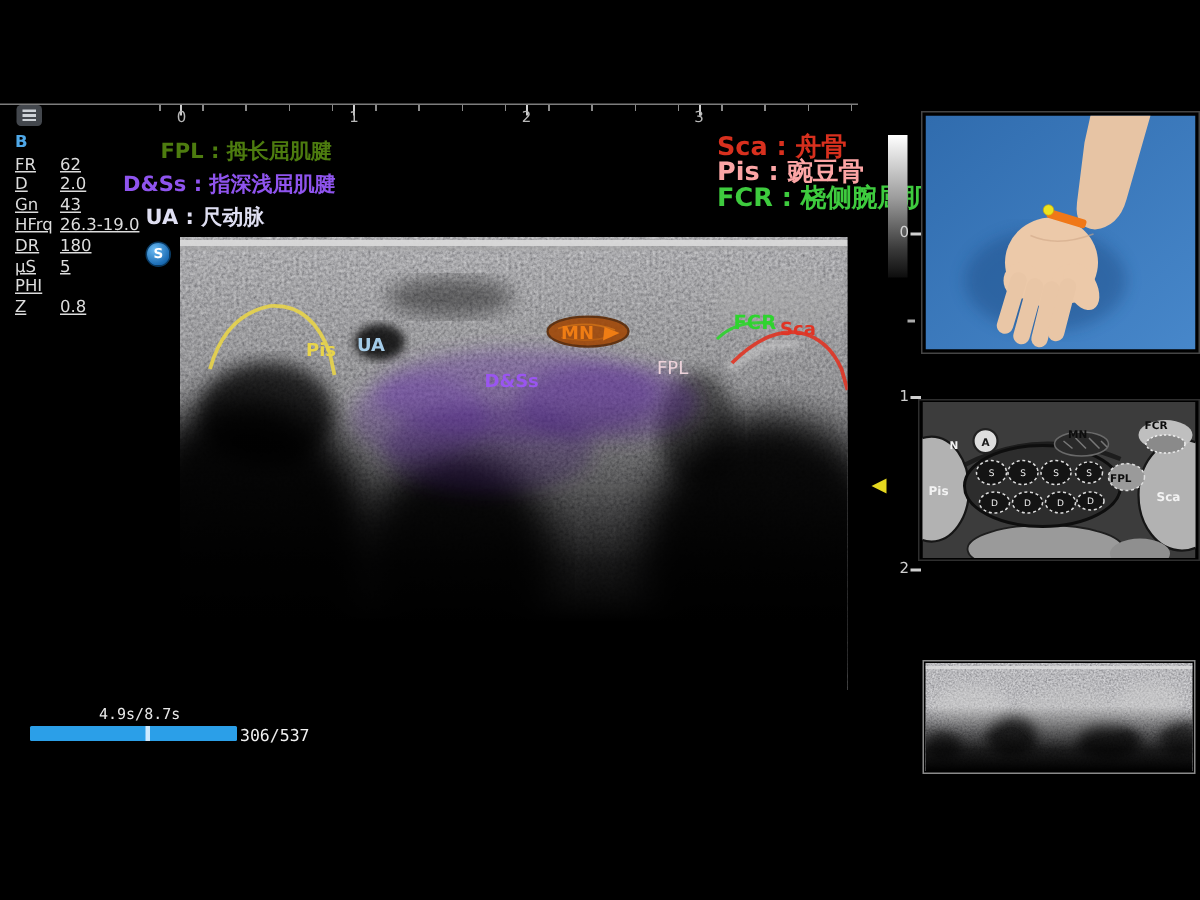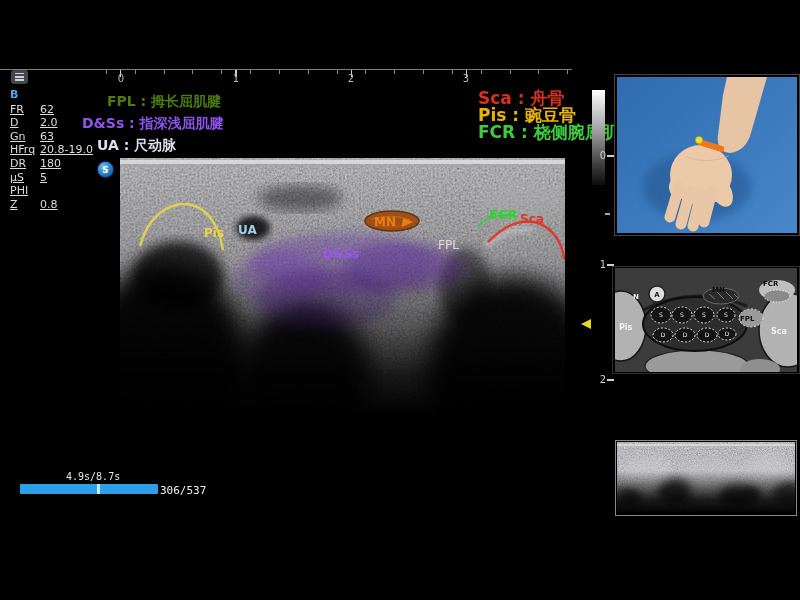--- a/index.html
+++ b/index.html
@@ -89,25 +89,25 @@
     <div class="prow">
       <span class="plabel">FR</span>
       <span class="pvalue">62</span>
     </div>
     <div class="prow">
       <span class="plabel">D</span>
       <span class="pvalue">2.0</span>
     </div>
     <div class="prow">
       <span class="plabel">Gn</span>
-      <span class="pvalue">63</span>
+      <span class="pvalue">43</span>
     </div>
     <div class="prow">
       <span class="plabel">HFrq</span>
-      <span class="pvalue">20.8-19.0</span>
+      <span class="pvalue">26.3-19.0</span>
     </div>
     <div class="prow">
       <span class="plabel">DR</span>
       <span class="pvalue">180</span>
     </div>
     <div class="prow">
       <span class="plabel">μS</span>
       <span class="pvalue">5</span>
     </div>
     <div class="prow">
@@ -121,21 +121,21 @@
   </div>
 
   <div class="legend legend-left">
     <div style="color: #4d7c0f; margin-left: 25px;">FPL : 拇长屈肌腱</div>
     <div style="color: rgb(143, 84, 238);">D&amp;Ss : 指深浅屈肌腱</div>
     <div style="color: rgb(223, 223, 242); margin-left: 15px;">UA : 尺动脉</div>
   </div>
 
   <div class="legend legend-right">
     <div style="color: rgb(216, 48, 30);">Sca : 舟骨</div>
-    <div style="color: #eab308;">Pis : 豌豆骨</div>
+    <div style="color: #fca5a5;">Pis : 豌豆骨</div>
     <div style="color: rgb(62, 203, 62);">FCR : 桡侧腕屈肌腱</div>
   </div>
 
   <div class="graybar"></div>
   <div class="rlab-right" style="top:150px;">0</div>
   <div class="rtick" style="top:155px;"></div>
   <div class="rtick-minor" style="top:213px;"></div>
   <div class="rlab-right" style="top:259px;">1</div>
   <div class="rtick" style="top:264px;"></div>
   <div class="focus-marker"></div>

